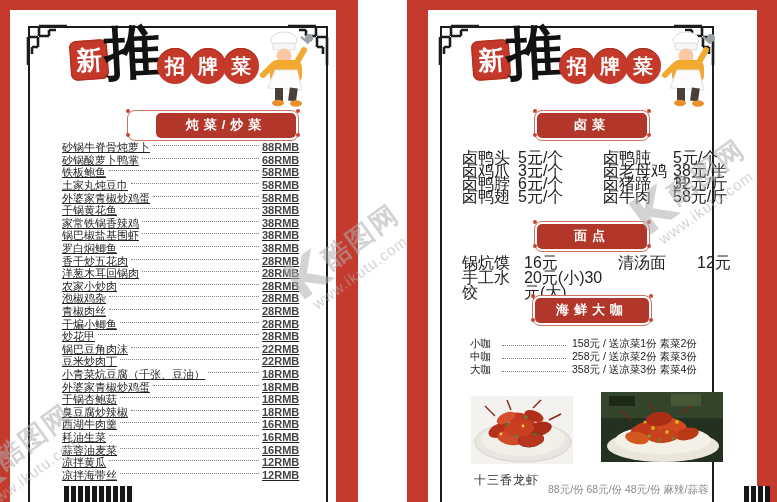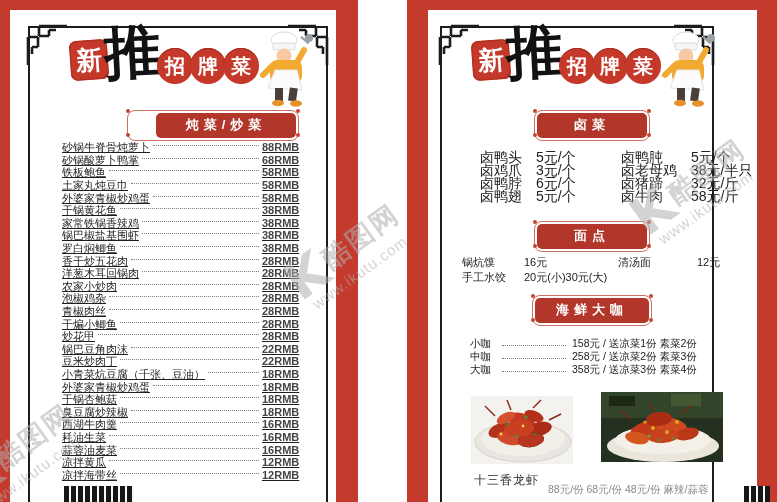--- a/index.html
+++ b/index.html
@@ -60,24 +60,24 @@
   .h-braise{left:534px;top:110px;width:110px;}
   .h-pastry{left:534px;top:221px;width:110px;}
   .h-seafood{left:532px;top:295px;width:114px;}
   
   .menu-list{position:absolute;left:62px;top:141px;width:242px;}
   .mrow{display:flex;align-items:center;height:12.6px;font-size:11px;color:#1f1f1f;line-height:12px;text-decoration:underline;}
   .mname{white-space:nowrap;}
   .mdots{flex:1;border-bottom:1.5px dotted #808080;margin:0 3px 3px 3px;min-width:8px;}
   .mprice{width:42px;font-weight:bold;color:#454545;}
   
-  .lu-grid{position:absolute;left:462px;top:151px;width:280px;font-size:14px;color:#222;margin-left:18px;}
+  .lu-grid{position:absolute;left:462px;top:151px;width:280px;font-size:16px;color:#222;}
   .lu-row{display:flex;height:13px;line-height:13px;}
   .lu-n1{width:56px;}.lu-p1{width:85px;}.lu-n2{width:70px;}.lu-p2{flex:1;}
-  .md-grid{position:absolute;left:462px;top:255px;width:280px;font-size:11px;color:#222;}
+  .md-grid{position:absolute;left:462px;top:255px;width:280px;font-size:16px;color:#222;}
   .md-row{display:flex;height:15px;line-height:15px;}
   .md-n1{width:62px;}.md-p1{width:94px;}.md-n2{width:79px;}.md-p2{flex:1;}
   .sf-list{position:absolute;left:470px;top:336px;width:246px;font-size:10.5px;color:#222;}
   .sf-row{display:flex;align-items:flex-end;height:13px;line-height:12px;}
   .sf-name{width:30px;white-space:nowrap;}
   .sf-dots{width:64px;border-bottom:1.5px dotted #808080;margin:0 6px 3px 2px;}
   .sf-desc{flex:1;white-space:nowrap;}
   
   .photo{position:absolute;overflow:hidden;}
   .photo1{left:471px;top:396px;width:102px;height:68px;}

